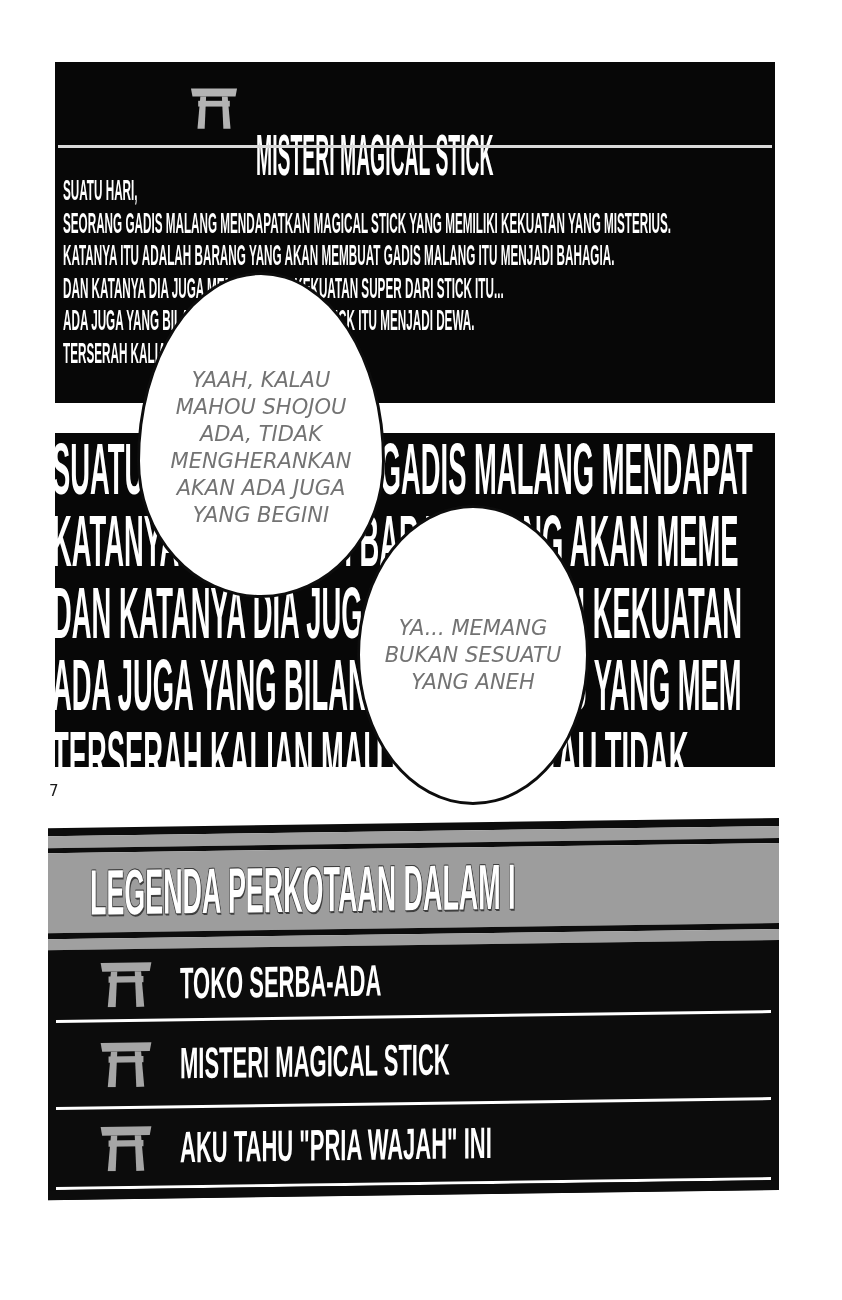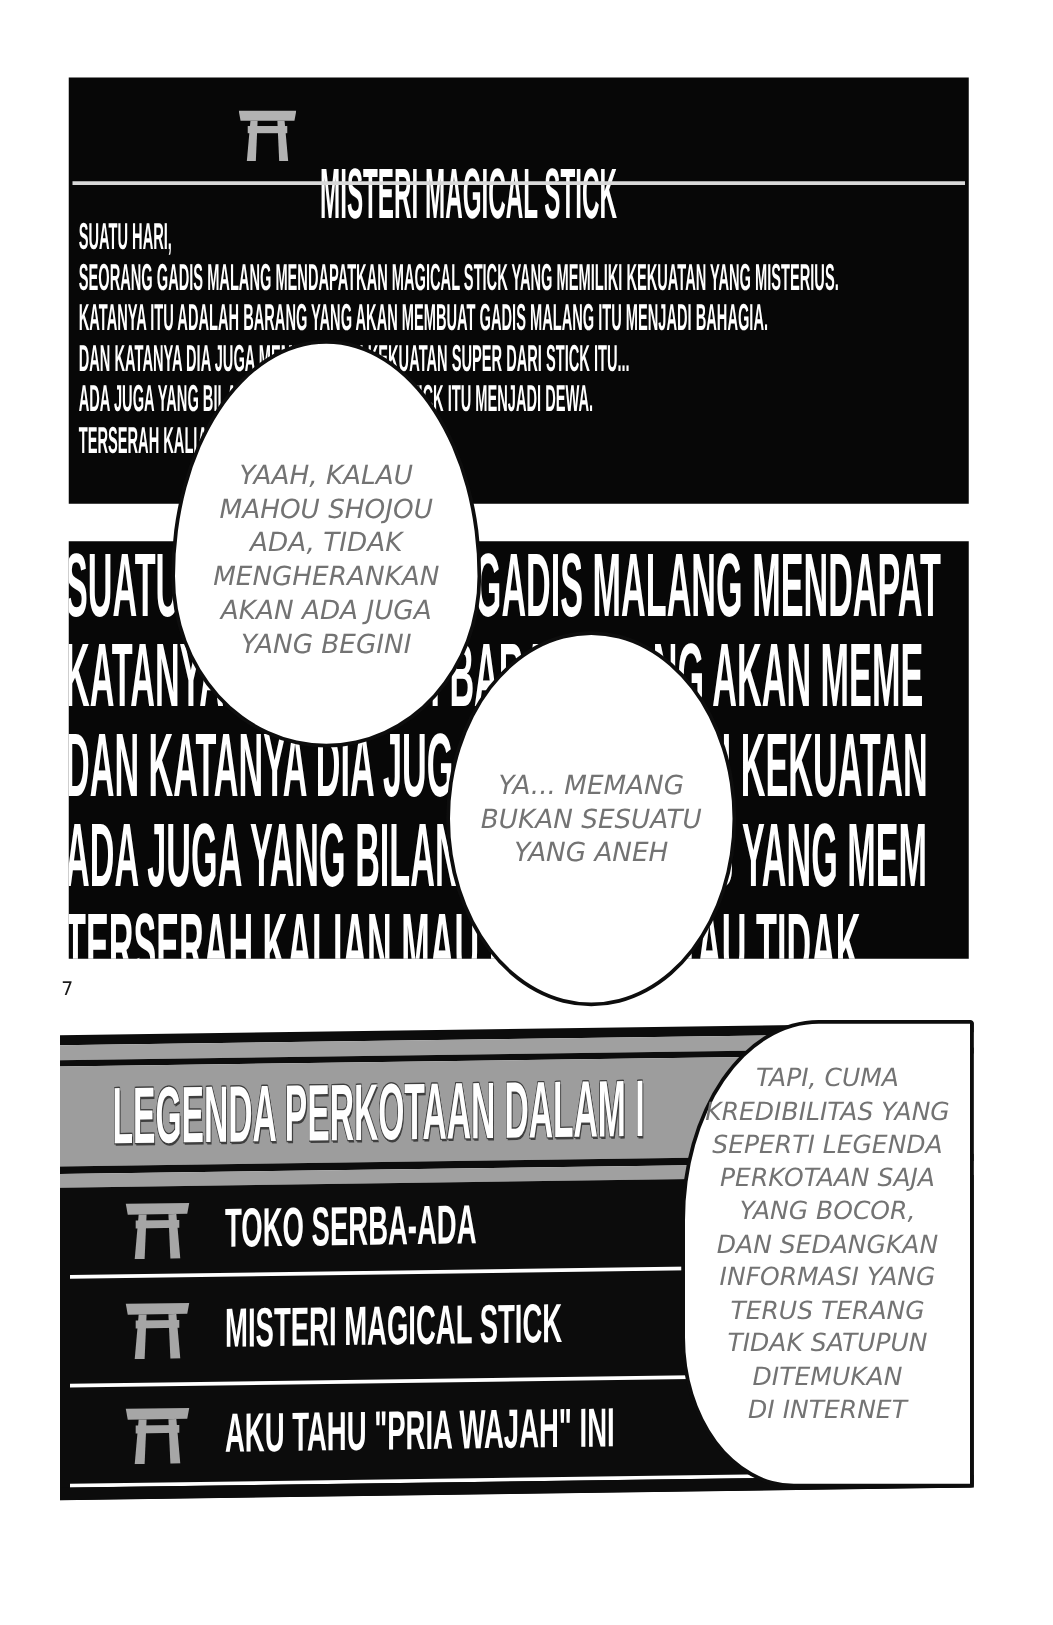--- a/index.html
+++ b/index.html
@@ -178,27 +178,14 @@
             <path d="M43 13 L51 13 L55 58 L45 58 Z"></path>
           </g>
         </svg>
         <span class="cond">AKU TAHU "PRIA WAJAH" INI</span>
       </div>
       <div class="ldiv"></div>
       <div class="lspacer"></div>
     </div>
   </section>
 
-  <div class="bubble bubble3">
-    <div class="bubble-text">TAPI, CUMA
-KREDIBILITAS YANG
-SEPERTI LEGENDA
-PERKOTAAN SAJA
-YANG BOCOR,
-DAN SEDANGKAN
-INFORMASI YANG
-TERUS TERANG
-TIDAK SATUPUN
-DITEMUKAN
-DI INTERNET</div>
-  </div>
 
 </div>
 
 </body></html>

